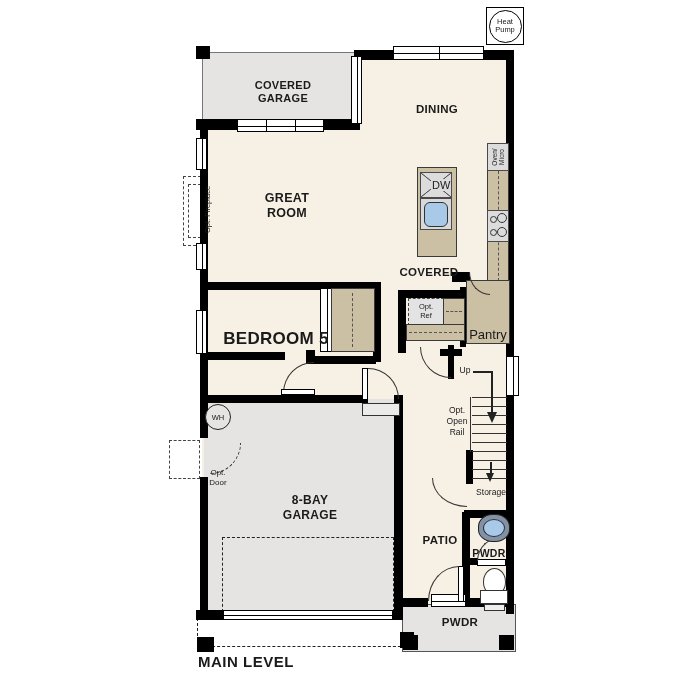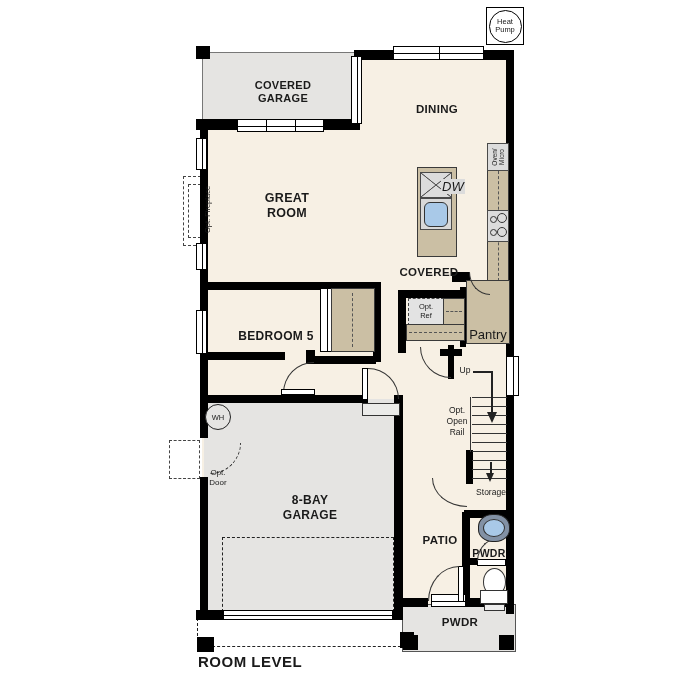--- a/index.html
+++ b/index.html
@@ -107,21 +107,21 @@
     <div class="wline-h"></div>
   </div>
   <div class="window" style="left:431px;top:594px;width:33px;height:11px;">
     <div class="wline-h"></div>
   </div>
 
   <div class="tan" style="left:417px;top:167px;width:38px;height:88px;"></div>
   <div class="gbox" style="left:420px;top:172px;width:30px;height:24px;background:
       linear-gradient(to bottom right, transparent 48%, #555 49.5%, #555 50.5%, transparent 52%),
       linear-gradient(to bottom left, transparent 48%, #555 49.5%, #555 50.5%, transparent 52%), #dcdcdc;">
-    <span class="label sm" style="left:20px;top:6px;font-size:13px;background:#dcdcdc;padding:0 1px;font-style:italic;">DW</span>
+    <span class="label sm" style="left:10px;top:6px;font-size:11px;background:#dcdcdc;padding:0 1px;">DW</span>
   </div>
   <div class="gbox" style="left:420px;top:198px;width:30px;height:30px;background:#d9d9d9;"></div>
   <div class="abs" style="left:424px;top:202px;width:22px;height:23px;background:#a9c9e8;border:1.5px solid #333;border-radius:6px;"></div>
 
   <div class="tan" style="left:487px;top:143px;width:20px;height:140px;">
     <div class="abs" style="left:10px;top:27px;height:110px;border-left:1px dashed #555;"></div>
   </div>
   <div class="gbox vflex" style="left:487px;top:143px;width:20px;height:26px;">
     <span class="rot sm" style="font-size:6.5px;line-height:7px;color:#222;">Oven/
 Micro</span>
@@ -192,27 +192,27 @@
 Pump</span>
     </div>
   </div>
 
   <div class="label rl" style="left:223px;top:79px;width:120px;font-size:11px;line-height:12.5px;">COVERED
 GARAGE</div>
   <div class="label rl" style="left:387px;top:103px;width:100px;font-size:11.5px;">DINING</div>
   <div class="label rl" style="left:227px;top:191px;width:120px;font-size:12.5px;line-height:15px;">GREAT
 ROOM</div>
   <div class="label rl" style="left:379px;top:266px;width:100px;font-size:11.5px;">COVERED</div>
-  <div class="label rl" style="left:216px;top:329px;width:120px;font-size:12px;">BEDROOM 5</div>
+  <div class="label rl" style="left:216px;top:329px;width:120px;font-size:17px;">BEDROOM 5</div>
   <div class="label rl" style="left:250px;top:493px;width:120px;font-size:12px;line-height:15px;">8-BAY
 GARAGE</div>
   <div class="label rl" style="left:390px;top:534px;width:100px;font-size:11.5px;">PATIO</div>
   <div class="label rl" style="left:454px;top:547px;width:70px;font-size:10.5px;">PWDR</div>
   <div class="label rl" style="left:410px;top:616px;width:100px;font-size:11.5px;">PWDR</div>
-  <div class="label rl" style="left:198px;top:653px;width:140px;text-align:left;font-size:15px;letter-spacing:.5px;">ROOM LEVEL</div>
+  <div class="label rl" style="left:198px;top:653px;width:140px;text-align:left;font-size:15px;letter-spacing:.5px;">MAIN LEVEL</div>
 
   <div class="abs vflex" style="left:201px;top:172px;width:14px;height:74px;">
     <span class="rot sm label" style="position:static;font-size:7.5px;white-space:nowrap;">Opt. Fireplace</span>
   </div>
   <div class="label sm" style="left:450px;top:365px;width:30px;font-size:8.5px;">Up</div>
   <div class="label sm" style="left:441px;top:405px;width:32px;font-size:8.5px;line-height:11px;">Opt.
 Open
 Rail</div>
   <div class="label sm" style="left:468px;top:487px;width:46px;font-size:8.5px;">Storage</div>
   <div class="label sm" style="left:200px;top:468px;width:36px;font-size:8px;line-height:10px;">Opt.

